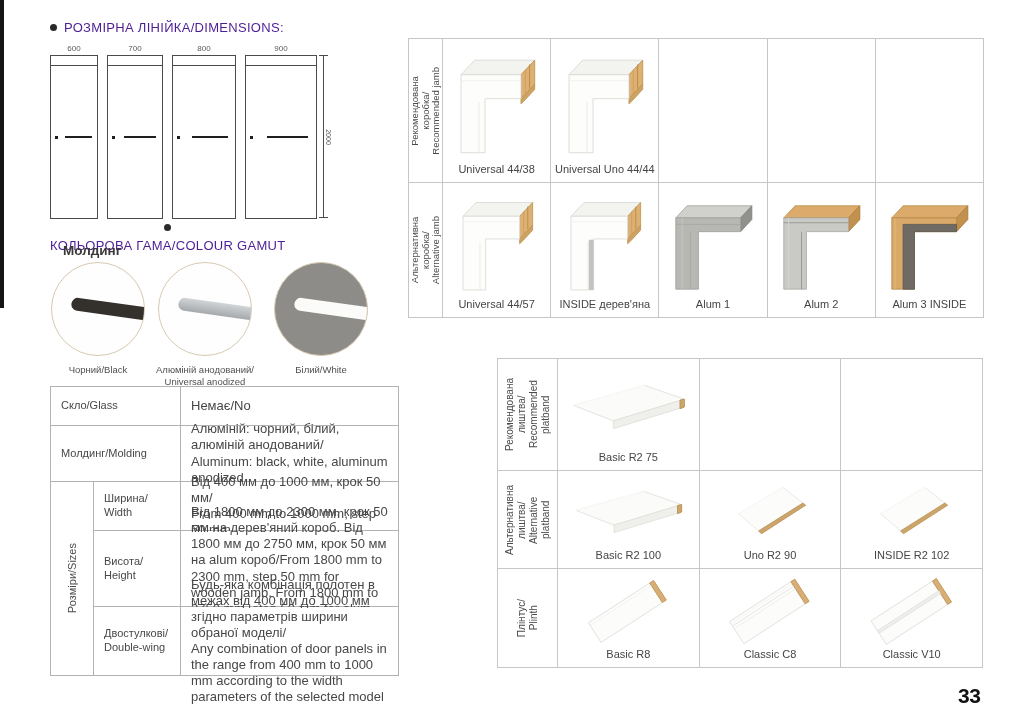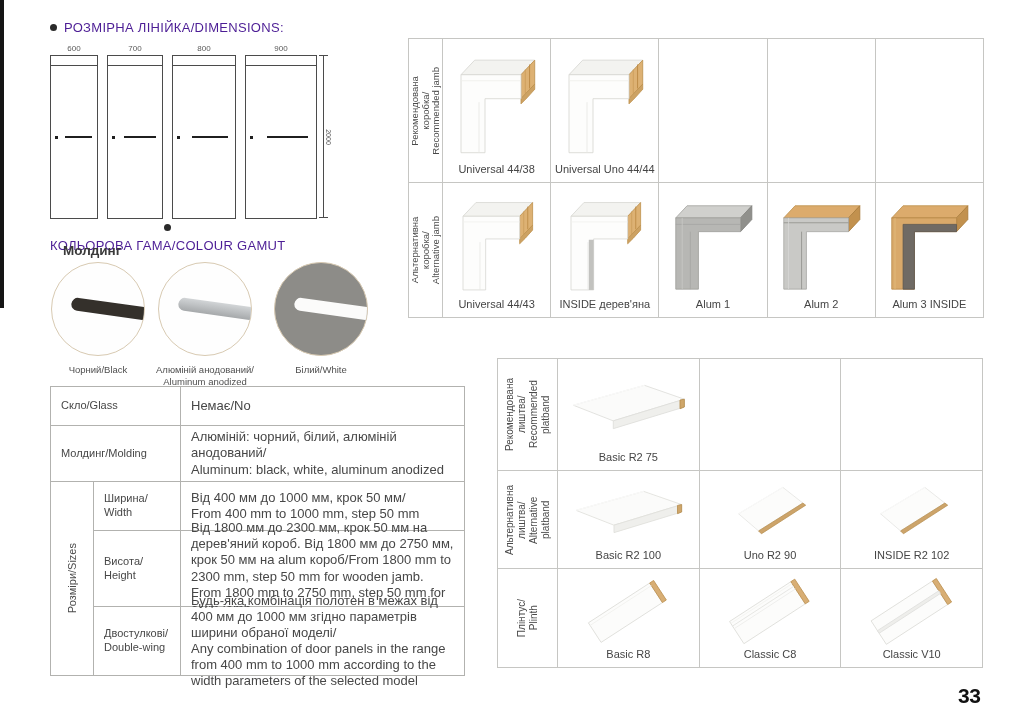--- a/index.html
+++ b/index.html
@@ -52,21 +52,21 @@
   .swatch-label { margin-top:8px; text-align:center; font-size:9.5px; line-height:1.25; color:#4f4f4f;
     white-space:pre-line; position:relative; width:150px; left:50%; transform:translateX(-50%); }
 
   
   .grid { display:grid; gap:1px; padding:1px; box-sizing:border-box; }
   .grid > div { background:#ffffff; box-sizing:border-box; }
   .grid-light { background:#c6c6c3; }
   .grid-mid { background:#b2b2af; }
 
   
-  .spec { left:50px; top:386px; width:415px;
+  .spec { left:50px; top:386px; width:349px;
     grid-template-columns:42px 86px 1fr; grid-template-rows:38px 55px 48px 75px 68px; }
   .spec-cell { padding:5px 10px; display:flex; flex-direction:column; justify-content:center;
     font-size:13px; line-height:1.24; color:#474747; }
   .spec-label { font-size:11px; }
   .span2col { grid-column:1 / span 2; }
   .sizes-cell { grid-column:1; grid-row:3 / span 3; display:flex; align-items:center; justify-content:center; }
   .pre { white-space:pre-line; }
 
   .vlabel { writing-mode:vertical-rl; transform:rotate(180deg); white-space:pre-line;
     text-align:center; color:#4a4a4a; }
@@ -228,21 +228,21 @@
       <div class="swatch-circle circle-white">
         <div class="strip strip-black"></div>
       </div>
       <div class="swatch-label">Чорний/Black</div>
     </div>
     <div class="swatch s2">
       <div class="swatch-circle circle-white">
         <div class="strip strip-alum"></div>
       </div>
       <div class="swatch-label">Алюміній анодований/
-Aluminum anodized</div>
+Universal anodized</div>
     </div>
     <div class="swatch s3">
       <div class="swatch-circle circle-gray">
         <div class="strip strip-white"></div>
       </div>
       <div class="swatch-label">Білий/White</div>
     </div>
   </div>
 
   <div class="abs grid grid-mid spec">
@@ -302,21 +302,21 @@
       <span class="vlabel">Альтернативна
 коробка/
 Alternative jamb</span>
     </div>
     <div class="prod-cell">
       <div class="prod-img">
         <svg width="96" height="102" viewBox="0 0 116 126">
             <use href="#jamb-white"></use>
           </svg>
       </div>
-      <div class="prod-label">Universal 44/43</div>
+      <div class="prod-label">Universal 44/57</div>
     </div>
     <div class="prod-cell">
       <div class="prod-img">
         <svg width="96" height="102" viewBox="0 0 116 126">
             <use href="#jamb-white-gray"></use>
           </svg>
       </div>
       <div class="prod-label">INSIDE дерев'яна</div>
     </div>
     <div class="prod-cell">

